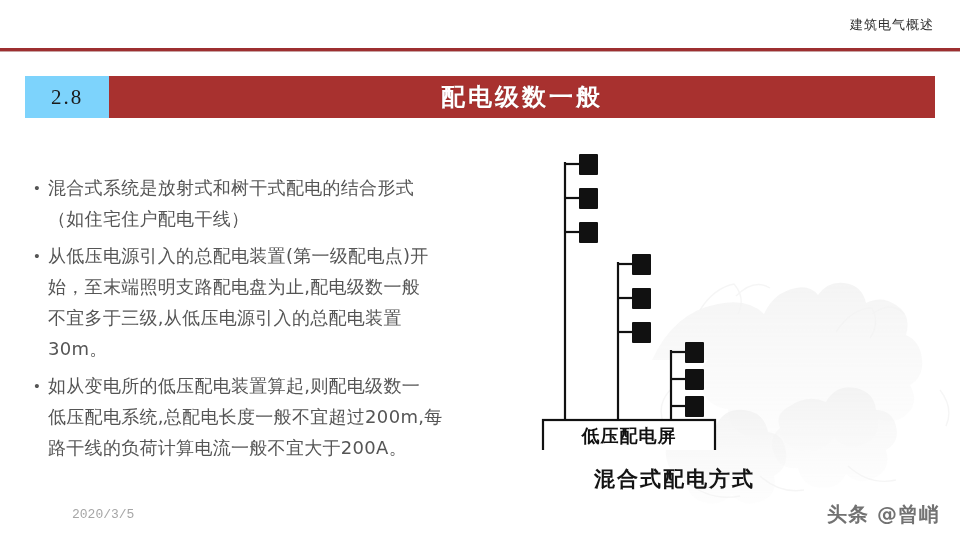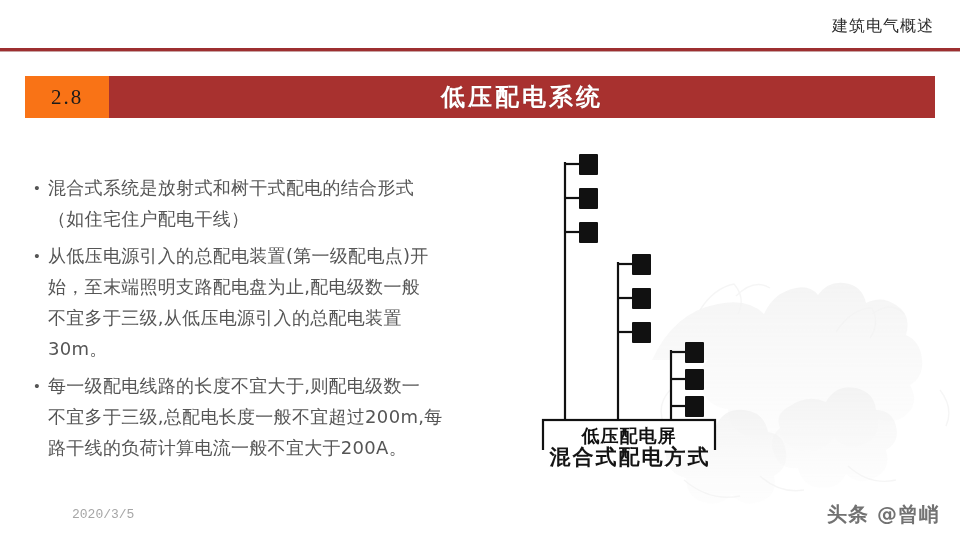--- a/index.html
+++ b/index.html
@@ -13,38 +13,38 @@
 
   
   .watermark-art{
     position:absolute;right:-10px;bottom:0;width:330px;height:300px;
     opacity:.30;pointer-events:none;
   }
 
   
   .header-label{
     position:absolute;top:16px;right:26px;
-    font-size:16px;color:#2b2b2b;letter-spacing:1px;
+    font-size:13px;color:#2b2b2b;letter-spacing:1px;
     font-family:Liberation Serif, serif;
   }
   .header-rule{
     position:absolute;left:0;right:0;top:48px;height:3px;
     background:#9d2f30;
   }
   .header-rule::after{
     content:"";position:absolute;left:0;right:0;top:3px;height:1px;background:#c9a3a3;
   }
 
   
   .title-band{
     position:absolute;left:25px;top:76px;width:910px;height:42px;
     display:flex;align-items:stretch;
   }
   .title-num{
-    width:84px;background:#f97316;color:#1a1a1a;
+    width:84px;background:#7dd3fc;color:#1a1a1a;
     display:flex;align-items:center;justify-content:center;
     font-size:21px;letter-spacing:2px;
     font-family:"Liberation Serif","DejaVu Serif",serif;
   }
   .title-main{
     flex:1;background:#a8312f;color:#ffffff;
     display:flex;align-items:center;justify-content:center;
     font-size:24px;letter-spacing:3px;font-weight:bold;
     font-family:"Liberation Serif","DejaVu Serif",serif;
     text-shadow:0 0 1px rgba(0,0,0,.3);
@@ -71,21 +71,21 @@
     letter-spacing:.3px;
     font-family:"DejaVu Sans","Liberation Sans",sans-serif;
   }
 
   
   .diagram{
     position:absolute;left:505px;top:150px;width:250px;height:345px;
   }
   .diagram svg{display:block;}
   .diag-caption{
-    position:absolute;left:0;top:293px;width:250px;text-align:center;
+    position:absolute;left:0;top:315px;width:250px;text-align:right;
     font-size:21px;font-weight:bold;color:#141414;letter-spacing:2px;
     font-family:"Liberation Serif","DejaVu Serif",serif;
   }
 
   
   .date-stamp{
     position:absolute;left:72px;bottom:18px;
     font-size:13px;color:#a6a6a6;
     font-family:Liberation Mono, monospace;
   }
@@ -124,21 +124,21 @@
       <path d="M30 150 q-14 16 -6 34"></path>
       <path d="M300 150 q14 18 6 36"></path>
     </g>
   </svg>
 
   <div class="header-label">建筑电气概述</div>
   <div class="header-rule"></div>
 
   <div class="title-band">
     <div class="title-num">2.8</div>
-    <div class="title-main">低压配电系统</div>
+    <div class="title-main">配电级数一般</div>
   </div>
 
 
   <div class="bullets">
 
     <div class="bullet">
       <div class="dot">•</div>
       <div class="btext">
         <div>混合式系统是放射式和树干式配电的结合形式</div>
         <div>（如住宅住户配电干线）</div>
@@ -151,22 +151,22 @@
         <div>从低压电源引入的总配电装置(第一级配电点)开</div>
         <div>始，至末端照明支路配电盘为止,配电级数一般</div>
         <div>不宜多于三级,从低压电源引入的总配电装置</div>
         <div>30m。</div>
       </div>
     </div>
 
     <div class="bullet">
       <div class="dot">•</div>
       <div class="btext">
-        <div>每一级配电线路的长度不宜大于,则配电级数一</div>
-        <div>不宜多于三级,总配电长度一般不宜超过200m,每</div>
+        <div>如从变电所的低压配电装置算起,则配电级数一</div>
+        <div>低压配电系统,总配电长度一般不宜超过200m,每</div>
         <div>路干线的负荷计算电流一般不宜大于200A。</div>
       </div>
     </div>
 
   </div>
 
   <div class="diagram">
     <svg width="250" height="300" viewBox="0 0 250 300" xmlns="http://www.w3.org/2000/svg">
       <g stroke="#111111" stroke-width="2.2" fill="none">
 

